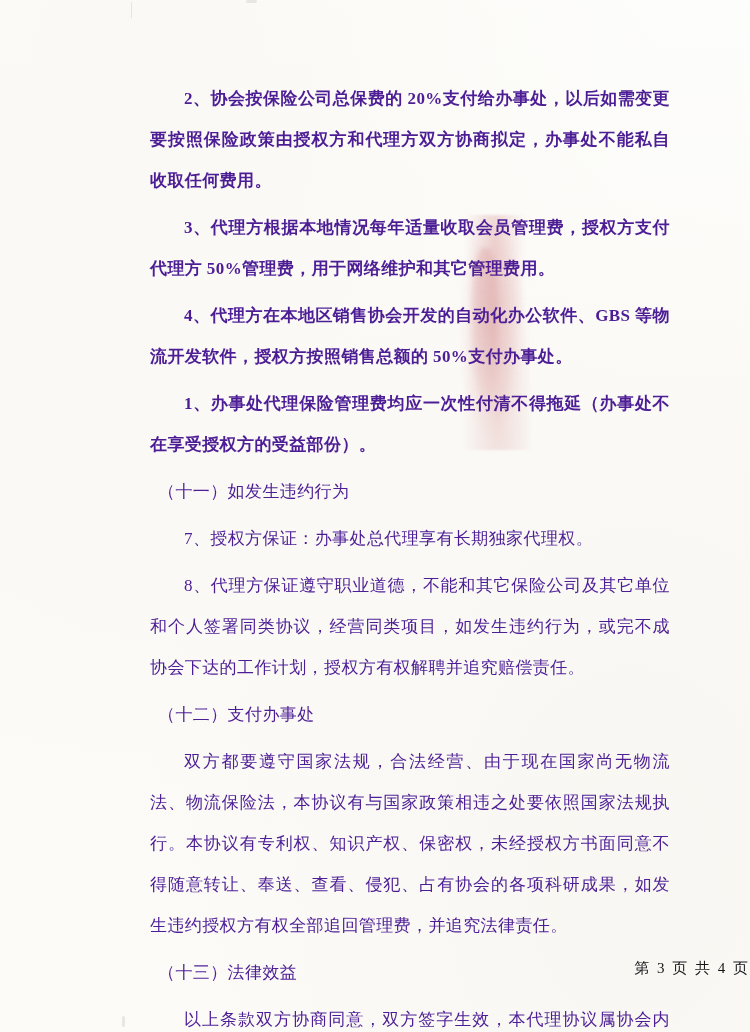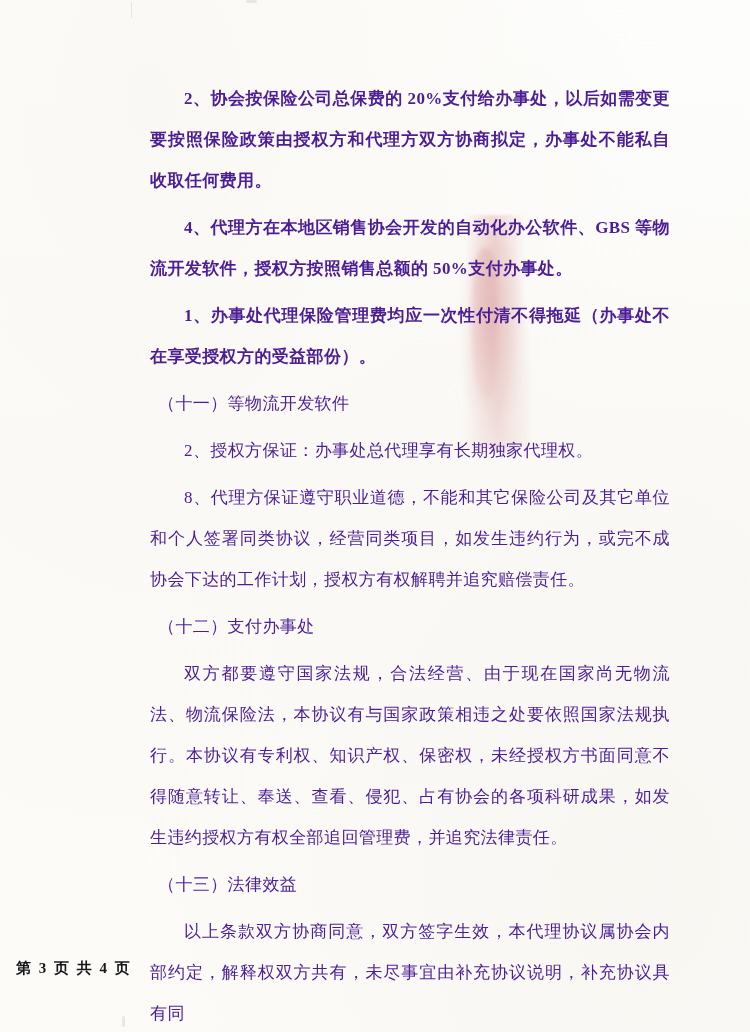--- a/index.html
+++ b/index.html
@@ -82,46 +82,47 @@
   p.para.indent { text-indent: 34px; }
   p.para.indent-s { text-indent: 8px; }
 
   .b { font-weight: bold; }
 
   .footer {
     position: absolute;
     left: 16px;
     right: 0;
     top: 959px;
-    text-align: left;
+    text-align: right;
     font-size: 15px;
-    font-weight: bold;
+    font-weight: normal;
     letter-spacing: 2px;
     color: #17171b;
     font-family: "Liberation Serif", serif;
   }
 </style>
 </head>
 <body>
 
 <div id="page">
   <div class="paper-tint"></div>
   <div class="stamp-smudge"></div>
   <div class="stamp-smudge2"></div>
 
   <div class="edge-mark mark-a"></div>
   <div class="edge-mark mark-b"></div>
   <div class="edge-mark mark-c"></div>
 
   <div class="content">
     <p class="para indent b">2、协会按保险公司总保费的 20%支付给办事处，以后如需变更要按照保险政策由授权方和代理方双方协商拟定，办事处不能私自收取任何费用。</p>
+    <p class="para indent b">3、代理方根据本地情况每年适量收取会员管理费，授权方支付代理方 50%管理费，用于网络维护和其它管理费用。</p>
     <p class="para indent b">4、代理方在本地区销售协会开发的自动化办公软件、GBS 等物流开发软件，授权方按照销售总额的 50%支付办事处。</p>
     <p class="para indent b">1、办事处代理保险管理费均应一次性付清不得拖延（办事处不在享受授权方的受益部份）。</p>
-    <p class="para indent-s">（十一）等物流开发软件</p>
-    <p class="para indent">2、授权方保证：办事处总代理享有长期独家代理权。</p>
+    <p class="para indent-s">（十一）如发生违约行为</p>
+    <p class="para indent">7、授权方保证：办事处总代理享有长期独家代理权。</p>
     <p class="para indent">8、代理方保证遵守职业道德，不能和其它保险公司及其它单位和个人签署同类协议，经营同类项目，如发生违约行为，或完不成协会下达的工作计划，授权方有权解聘并追究赔偿责任。</p>
     <p class="para indent-s">（十二）支付办事处</p>
     <p class="para indent">双方都要遵守国家法规，合法经营、由于现在国家尚无物流法、物流保险法，本协议有与国家政策相违之处要依照国家法规执行。本协议有专利权、知识产权、保密权，未经授权方书面同意不得随意转让、奉送、查看、侵犯、占有协会的各项科研成果，如发生违约授权方有权全部追回管理费，并追究法律责任。</p>
     <p class="para indent-s">（十三）法律效益</p>
     <p class="para indent">以上条款双方协商同意，双方签字生效，本代理协议属协会内部约定，解释权双方共有，未尽事宜由补充协议说明，补充协议具有同</p>
   </div>
 
   <div class="footer">第 3 页 共 4 页</div>
 </div>
 

